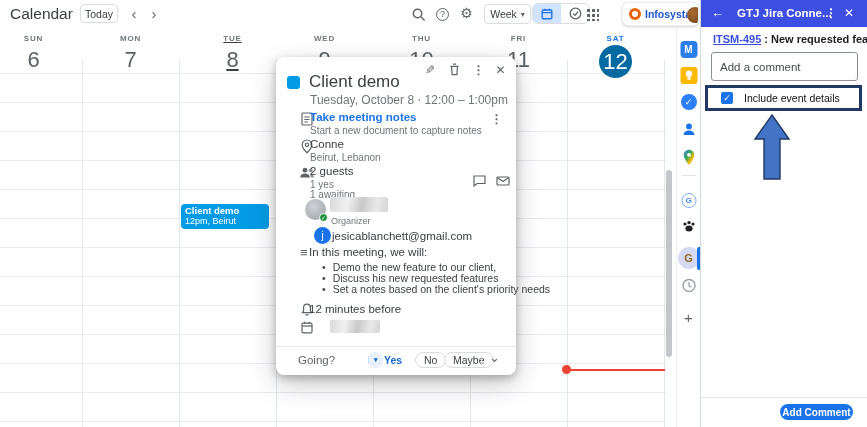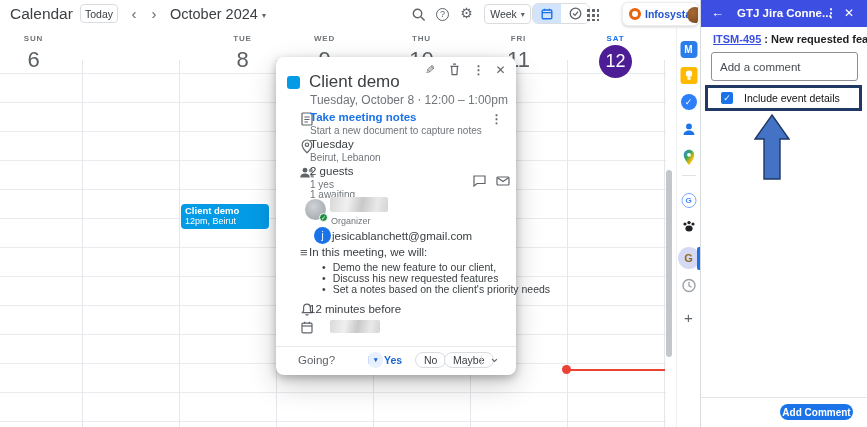--- a/index.html
+++ b/index.html
@@ -27,21 +27,21 @@
   .brand-avatar { position:absolute; right:-5px; top:4px; width:16px; height:16px; border-radius:50%; background:radial-gradient(circle at 35% 35%, #a96a33, #6e431c); }
 
   
   .calendar { position:absolute; top:28px; left:0; width:676px; bottom:0; background:#fff; }
   .hour-lines { position:absolute; top:45px; left:0; right:10px; bottom:0; background:repeating-linear-gradient(to bottom,#e9ebee 0 1px,transparent 1px 29px); }
   .vline { position:absolute; top:32px; bottom:0; width:1px; background:#e4e7ea; }
   .daycell { position:absolute; top:6px; width:97px; text-align:center; }
   .day-abbr { font-size:8px; letter-spacing:.8px; color:#70757a; font-weight:bold; }
   .day-num { font-size:22px; color:#5b6064; margin-top:4px; cursor:pointer; }
   .daycell.today .day-abbr { color:#1a73e8; }
-  .today-circle { width:33px; height:33px; margin:2px auto 0; border-radius:50%; background:#4c1d95; color:#fff; font-size:18px; line-height:33px; cursor:pointer; }
+  .today-circle { width:33px; height:33px; margin:2px auto 0; border-radius:50%; background:#0369a1; color:#fff; font-size:22px; line-height:33px; cursor:pointer; }
   .event-chip { position:absolute; left:181px; top:176px; width:88px; height:25px; background:#039be5; border-radius:4px; padding:2px 4px; color:#fff; cursor:pointer; z-index:2; }
   .event-chip .t { font-size:9.5px; font-weight:bold; line-height:10px; }
   .event-chip .s { font-size:9px; line-height:10px; }
   .now-dot { position:absolute; left:562px; top:337px; width:9px; height:9px; border-radius:50%; background:#ea4335; z-index:2; }
   .now-line { position:absolute; left:566px; top:341px; width:99px; height:2px; background:#ea4335; z-index:2; }
   .scrollbar { position:absolute; left:666px; top:142px; width:6px; height:187px; background:#c3c7cb; border-radius:3px; z-index:2; cursor:pointer; }
 
   
   .popup { position:absolute; left:276px; top:57px; width:240px; height:318px; background:#fff; border-radius:8px; box-shadow:0 3px 8px rgba(0,0,0,.25), 0 10px 28px rgba(0,0,0,.2); z-index:10; }
   .popup * { position:absolute; }
@@ -105,21 +105,20 @@
 </head>
 <body>
 
 <div class="root">
 
   <div class="topbar">
     <div class="app-title">Calendar</div>
     <div class="today-btn">Today</div>
     <div class="nav-arrow" style="left:126px;">‹</div>
     <div class="nav-arrow" style="left:146px;">›</div>
-    <div class="month-label"><span>October 2024</span><span class="month-caret">▾</span></div>
 
     <div class="tb-icon" style="left:411px;">
       <svg width="14" height="14" viewBox="0 0 14 14">
           <circle cx="5.5" cy="5.5" r="4.2" fill="none" stroke="#5f6368" stroke-width="1.4"></circle>
           <line x1="8.8" y1="8.8" x2="12.6" y2="12.6" stroke="#5f6368" stroke-width="1.4"></line>
         </svg>
     </div>
     <div class="tb-icon" style="left:435px;">
         <div class="help-circle">?</div>
       </div>
@@ -165,21 +164,25 @@
     <div class="vline" style="left:276px;"></div>
     <div class="vline" style="left:373px;"></div>
     <div class="vline" style="left:470px;"></div>
     <div class="vline" style="left:567px;"></div>
     <div class="vline" style="left:664px;"></div>
 
     <div class="daycell" style="left:-15px;">
       <div class="day-abbr">SUN</div>
       <div class="day-num">6</div>
     </div>
-    <div class="daycell" style="left:194px;">
+    <div class="daycell" style="left:82px;">
+      <div class="day-abbr">MON</div>
+      <div class="day-num">7</div>
+    </div>
+    <div class="daycell" style="left:184px;text-decoration:underline;">
       <div class="day-abbr">TUE</div>
       <div class="day-num">8</div>
     </div>
     <div class="daycell" style="left:373px;">
       <div class="day-abbr">THU</div>
       <div class="day-num">10</div>
     </div>
     <div class="daycell" style="left:276px;">
       <div class="day-abbr">WED</div>
       <div class="day-num">9</div>
@@ -236,21 +239,21 @@
     <div class="pa" style="left:212px; top:53px;">
         <span class="more-glyph">⋮</span>
       </div>
 
     <div class="row-icon" style="top:82px;">
       <svg width="12" height="15" viewBox="0 0 12 15">
           <path d="M6 1C3.3 1 1.2 3.1 1.2 5.7 1.2 9.2 6 13.8 6 13.8s4.8-4.6 4.8-8.1C10.8 3.1 8.7 1 6 1z" fill="none" stroke="#5f6368" stroke-width="1.2"></path>
           <circle cx="6" cy="5.7" r="1.7" fill="none" stroke="#5f6368" stroke-width="1.2"></circle>
         </svg>
     </div>
-    <div class="txt" style="left:34px; top:81px;">Tuesday</div>
+    <div class="txt" style="left:34px; top:81px;">Conne</div>
     <div class="sub-grey" style="left:34px; top:95px;">Beirut, Lebanon</div>
 
     <div class="row-icon" style="left:23px; top:110px;">
       <svg width="16" height="11" viewBox="0 0 16 11">
           <circle cx="6" cy="3.2" r="2.4" fill="#5f6368"></circle>
           <path d="M1.2 10.4c0-2.6 2.1-4 4.8-4s4.8 1.4 4.8 4z" fill="#5f6368"></path>
           <circle cx="11.8" cy="3.4" r="1.9" fill="#8b9095"></circle>
           <path d="M11 6.6c2.2.1 3.9 1.3 3.9 3.8h-3z" fill="#8b9095"></path>
         </svg>
     </div>

